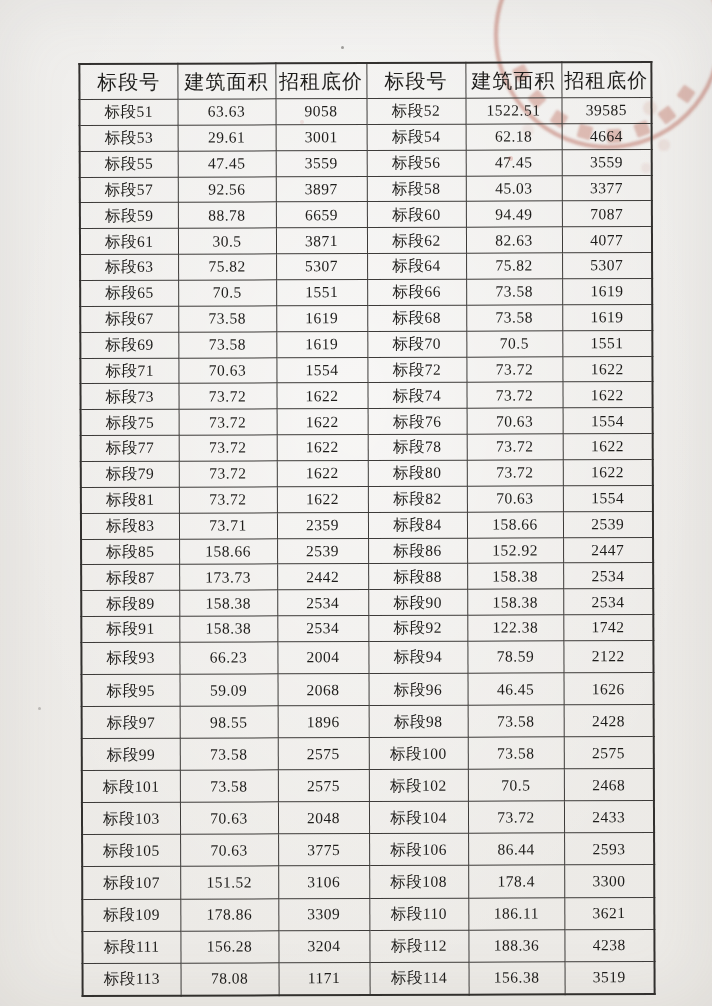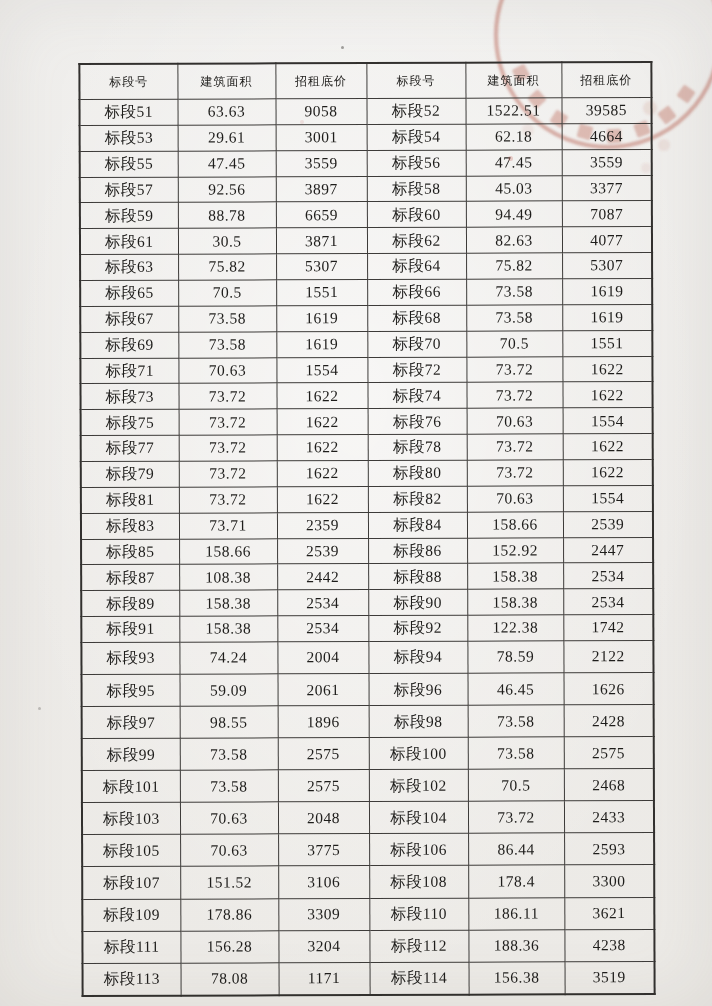--- a/index.html
+++ b/index.html
@@ -50,21 +50,21 @@
     letter-spacing: 0.5px;
     color: #1e1d1b;
     overflow: hidden;
     white-space: nowrap;
   }
   table.rental {
     border: 2px solid #32302e;
   }
   table.rental thead th {
     height: 34px;
-    font-size: 12px;
+    font-size: 20px;
     letter-spacing: 1px;
     margin-top: 9px;
   }
   table.rental tbody td {
     height: 24px;
   }
   table.rental tbody tr.tall td {
     height: 30px;
   }
   .num {
@@ -285,21 +285,21 @@
         <tr>
           <td>标段85</td>
           <td class="num">158.66</td>
           <td class="num">2539</td>
           <td>标段86</td>
           <td class="num">152.92</td>
           <td class="num">2447</td>
         </tr>
         <tr>
           <td>标段87</td>
-          <td class="num">108.38</td>
+          <td class="num">173.73</td>
           <td class="num">2442</td>
           <td>标段88</td>
           <td class="num">158.38</td>
           <td class="num">2534</td>
         </tr>
         <tr>
           <td>标段89</td>
           <td class="num">158.38</td>
           <td class="num">2534</td>
           <td>标段90</td>
@@ -309,30 +309,30 @@
         <tr>
           <td>标段91</td>
           <td class="num">158.38</td>
           <td class="num">2534</td>
           <td>标段92</td>
           <td class="num">122.38</td>
           <td class="num">1742</td>
         </tr>
         <tr class="tall">
           <td>标段93</td>
-          <td class="num">74.24</td>
+          <td class="num">66.23</td>
           <td class="num">2004</td>
           <td>标段94</td>
           <td class="num">78.59</td>
           <td class="num">2122</td>
         </tr>
         <tr class="tall">
           <td>标段95</td>
           <td class="num">59.09</td>
-          <td class="num">2061</td>
+          <td class="num">2068</td>
           <td>标段96</td>
           <td class="num">46.45</td>
           <td class="num">1626</td>
         </tr>
         <tr class="tall">
           <td>标段97</td>
           <td class="num">98.55</td>
           <td class="num">1896</td>
           <td>标段98</td>
           <td class="num">73.58</td>

